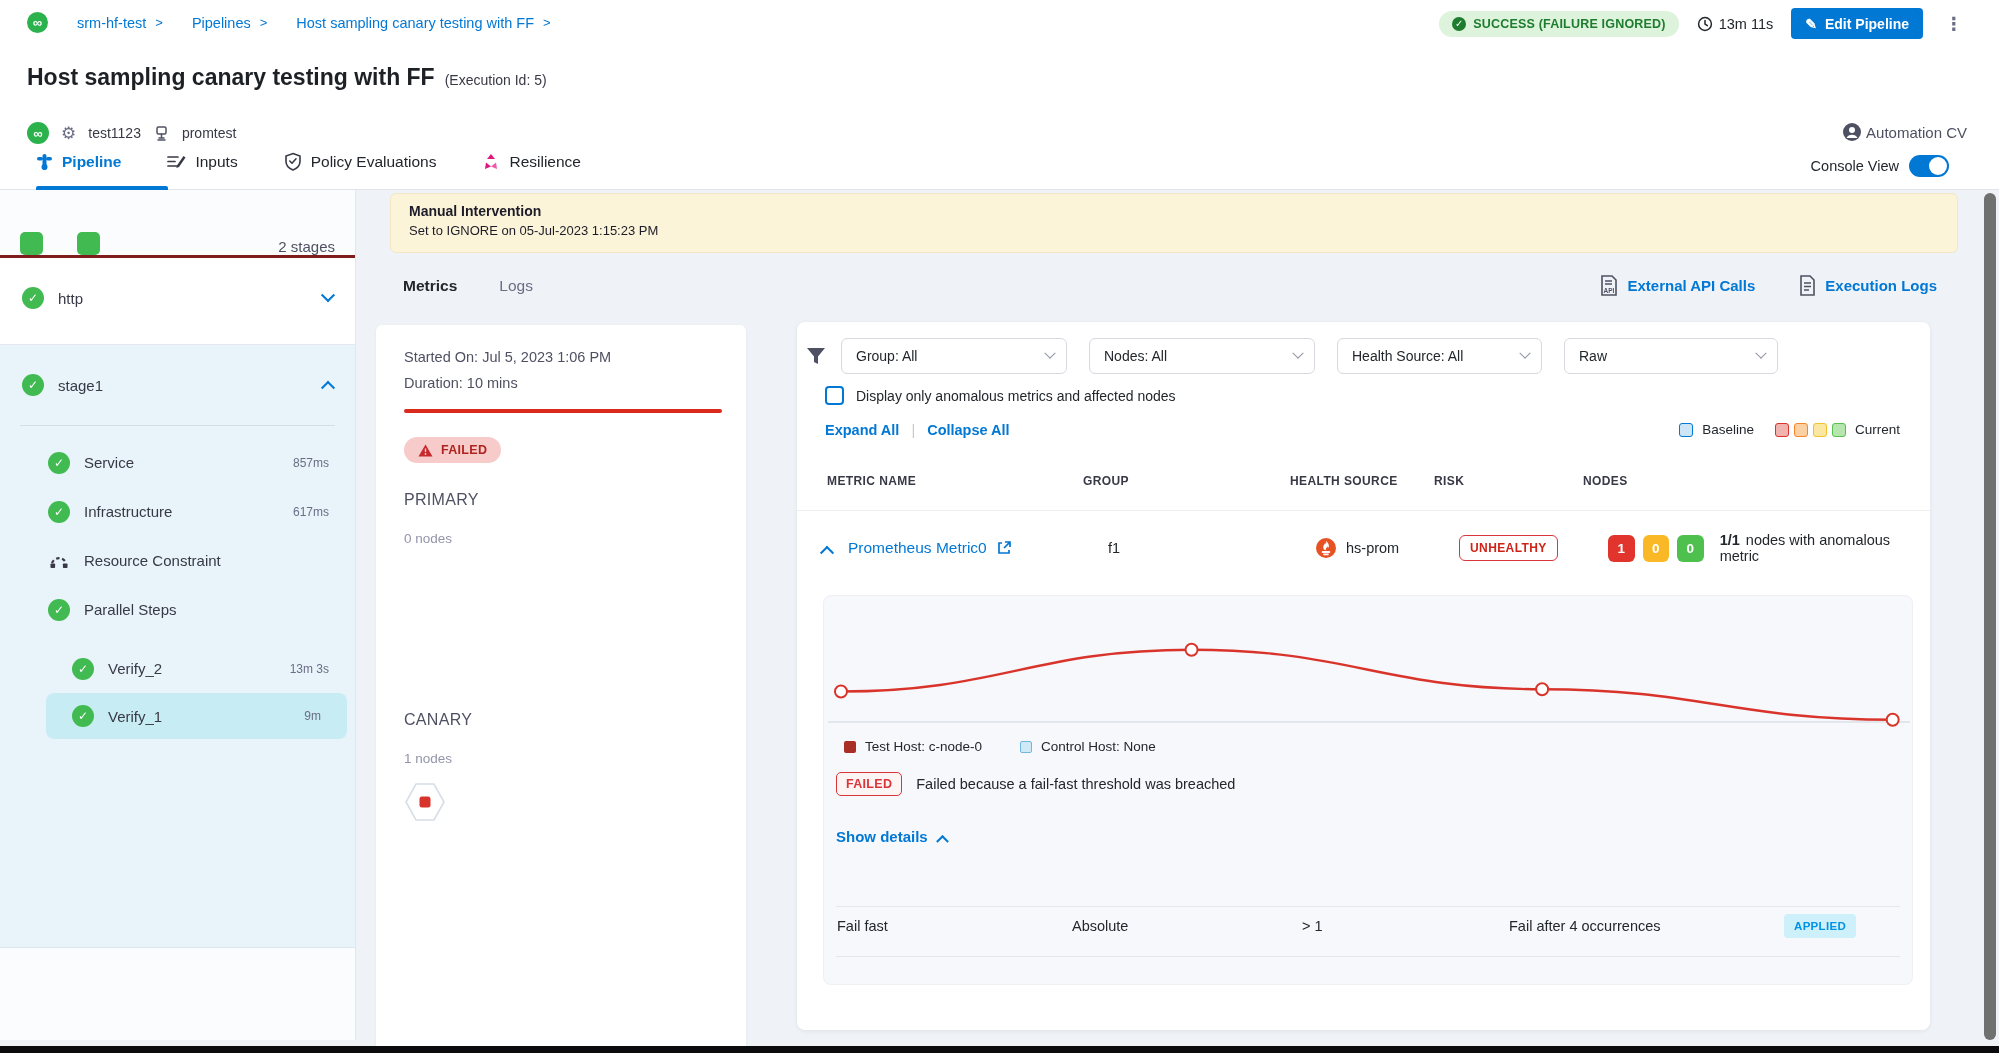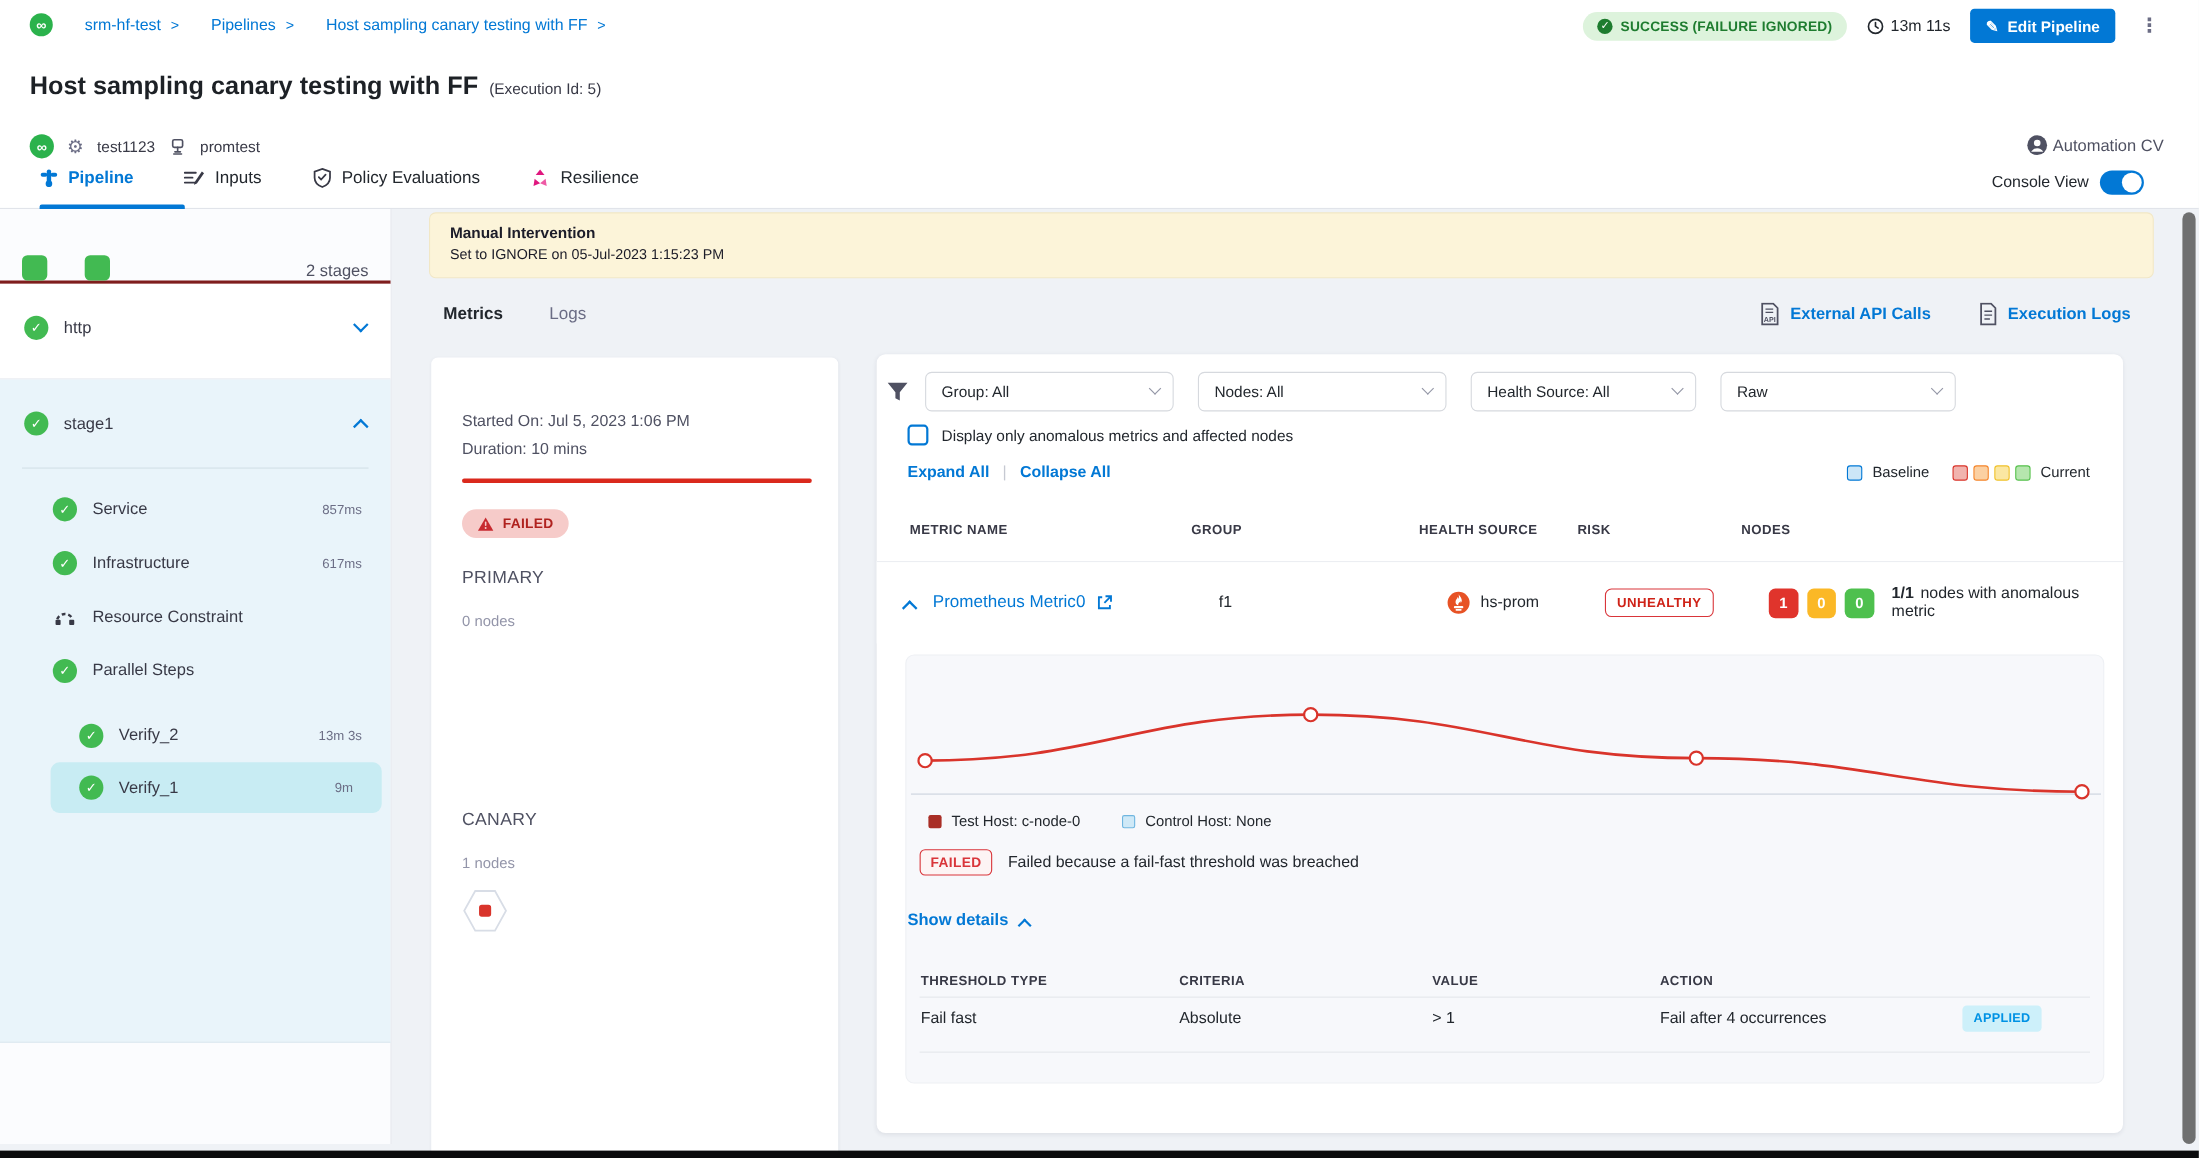--- a/index.html
+++ b/index.html
@@ -59,21 +59,21 @@
   
   .banner { position:absolute; left:390px; top:193px; width:1568px; height:60px; background:#fcf4d9; border:1px solid #f1e7c6; border-radius:6px; padding:9px 18px; }
   .banner .b-title { font-size:14px; font-weight:bold; color:#1c1c28; }
   .banner .b-sub { font-size:13px; color:#1c1c28; margin-top:4px; }
   .mtabs { position:absolute; left:403px; top:277px; display:flex; gap:42px; align-items:center; }
   .mtab { font-size:15.5px; color:#6b6d85; cursor:pointer; }
   .mtab.active { color:#22272d; font-weight:bold; }
   .right-links { position:absolute; right:62px; top:275px; display:flex; gap:44px; align-items:center; }
   .blue-link { display:flex; align-items:center; gap:9px; color:#0278d5; font-size:15px; font-weight:bold; cursor:pointer; }
 
-  .left-panel { position:absolute; left:392px; top:325px; width:370px; height:722px; background:#ffffff; border-radius:6px 6px 0 0; box-shadow:0 1px 3px rgba(40,41,61,.06); padding:50px 28px; }
+  .left-panel { position:absolute; left:376px; top:325px; width:370px; height:722px; background:#ffffff; border-radius:6px 6px 0 0; box-shadow:0 1px 3px rgba(40,41,61,.06); padding:24px 28px; }
   .lp-line { font-size:14.5px; color:#4f5162; margin-bottom:10px; }
   .lp-redline { width:318px; height:4px; background:#da291d; border-radius:2px; margin:18px 0 24px 0; }
   .failed-pill { display:inline-flex; align-items:center; gap:8px; background:#f6cbc9; color:#b0221f; font-size:12.5px; font-weight:bold; letter-spacing:.3px; border-radius:14px; padding:6px 14px; }
   .group-title { font-size:16px; color:#4f5162; letter-spacing:.3px; }
   .group-sub { font-size:13.5px; color:#9395a9; margin-top:22px; }
 
   .card { position:absolute; left:797px; top:322px; width:1133px; height:708px; background:#ffffff; border-radius:8px; box-shadow:0 1px 4px rgba(40,41,61,.08); }
   .filter-row { position:absolute; left:8px; top:16px; display:flex; align-items:center; }
   .dd { height:36px; background:#fff; border:1px solid #d6d9de; border-radius:6px; display:flex; align-items:center; padding:0 12px 0 14px; font-size:14px; color:#22272d; cursor:pointer; }
   .dd .dd-chev { width:8px; height:8px; border-right:1.7px solid #9295a5; border-bottom:1.7px solid #9295a5; transform:rotate(45deg) translate(-2px,-2px); margin-left:auto; }
@@ -104,21 +104,21 @@
 
   .chart-panel { position:absolute; left:26px; top:273px; width:1090px; height:390px; background:#f7f8fb; border:1px solid #eef0f4; border-radius:8px; }
   .chart-svg { position:absolute; left:4px; top:6px; }
   .chart-legend { position:absolute; left:20px; top:143px; display:flex; align-items:flex-end; gap:38px; font-size:13.5px; color:#22272d; }
   .cl-item { display:flex; align-items:center; gap:9px; }
   .cl-sq-test { width:12px; height:12px; background:#a92e26; border-radius:2px; }
   .cl-sq-ctrl { width:12px; height:12px; background:#cfe9f7; border:1.4px solid #6fb6e0; border-radius:2px; }
   .fail-row { position:absolute; left:12px; top:176px; display:flex; align-items:center; gap:14px; }
   .fail-badge { border:1.6px solid #d9353a; color:#d9353a; font-size:12.5px; font-weight:bold; letter-spacing:.3px; border-radius:5px; padding:4px 9px; background:#fdf4f4; }
   .fail-msg { font-size:14.5px; color:#22272d; }
-  .show-details { position:absolute; left:1px; top:232px; display:flex; align-items:center; gap:10px; color:#0278d5; font-size:15px; font-weight:bold; cursor:pointer; }
+  .show-details { position:absolute; left:12px; top:232px; display:flex; align-items:center; gap:10px; color:#0278d5; font-size:15px; font-weight:bold; cursor:pointer; }
   .sd-chev { width:9px; height:9px; border-right:2.3px solid #0278d5; border-bottom:2.3px solid #0278d5; transform:rotate(-135deg) translate(-2px,-2px); margin-top:4px; }
   .dtable-head { position:absolute; left:13px; top:288px; width:1060px; display:grid; grid-template-columns:235px 230px 207px auto; font-size:12px; font-weight:bold; letter-spacing:.4px; color:#383946; }
   .dtable-div1 { position:absolute; left:12px; top:310px; width:1064px; border-top:1px solid #e4e7ec; }
   .dtable-row { position:absolute; left:13px; top:322px; width:1060px; display:grid; grid-template-columns:235px 230px 207px auto; align-items:center; font-size:14.5px; color:#22272d; }
   .dtable-div2 { position:absolute; left:12px; top:360px; width:1064px; border-top:1px solid #e4e7ec; }
   .applied-badge { position:absolute; right:56px; top:318px; background:#cdf0fa; color:#0092e4; font-size:11.5px; font-weight:bold; letter-spacing:.3px; border-radius:4px; padding:6px 10px; }
 
   .scrollbar { position:absolute; right:3px; top:193px; width:12px; height:847px; background:#6f7070; border-radius:7px; }
   .bottom-strip { position:absolute; left:0; top:1046px; width:1999px; height:7px; background:#0b0b0d; }
   svg { display:block; }
@@ -443,26 +443,20 @@
     <div class="fail-row">
       <span class="fail-badge">FAILED</span>
       <span class="fail-msg">Failed because a fail-fast threshold was breached</span>
     </div>
 
     <div class="show-details">
       <span>Show details</span>
       <span class="sd-chev"></span>
     </div>
 
-    <div class="dtable-head">
-      <span>THRESHOLD TYPE</span>
-      <span>CRITERIA</span>
-      <span>VALUE</span>
-      <span>ACTION</span>
-    </div>
     <div class="dtable-div1"></div>
     <div class="dtable-row">
       <span>Fail fast</span>
       <span>Absolute</span>
       <span>&gt; 1</span>
       <span>Fail after 4 occurrences</span>
     </div>
     <span class="applied-badge">APPLIED</span>
     <div class="dtable-div2"></div>
   </div>

